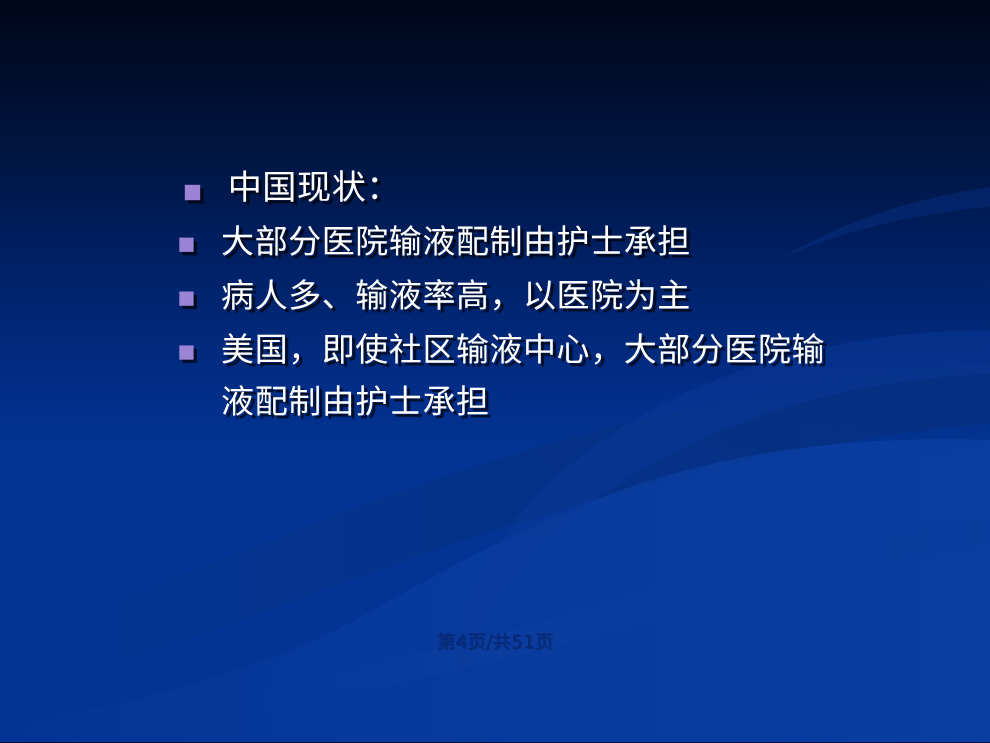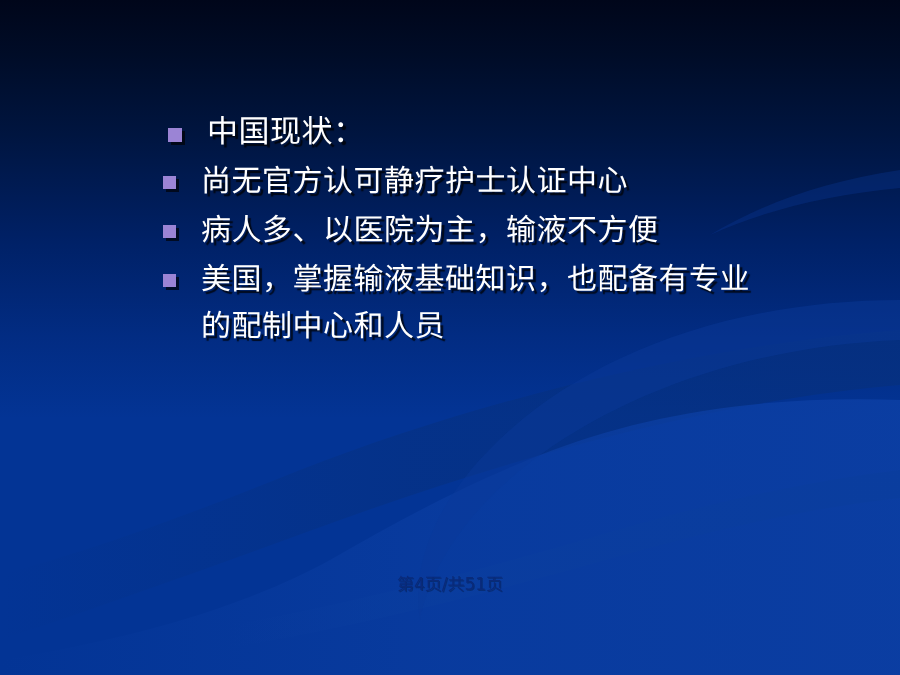--- a/index.html
+++ b/index.html
@@ -53,20 +53,21 @@
 
   .bullet-item {
     position: relative;
     display: block;
     padding-left: 46px;
     margin: 0 0 2px 0;
   }
 
   .bullet-item.first {
     padding-left: 52px;
+    margin-top: 40px;
   }
 
   .bullet-marker {
     position: absolute;
     left: 8px;
     top: 19px;
     width: 13px;
     height: 13px;
     background: #9b84d5;
     box-shadow: 3px 3px 0 rgba(0,0,0,0.65);
@@ -148,34 +149,34 @@
 
     <ul class="bullet-list">
 
       <li class="bullet-item first">
         <span class="bullet-marker"></span>
         <span class="bullet-text">中国现状：</span>
       </li>
 
       <li class="bullet-item">
         <span class="bullet-marker"></span>
-        <span class="bullet-text">尚无官方认可静疗护士认证中心</span>
+        <span class="bullet-text">大部分医院输液配制由护士承担</span>
       </li>
 
 
       <li class="bullet-item">
         <span class="bullet-marker"></span>
-        <span class="bullet-text">病人多、以医院为主，输液不方便</span>
+        <span class="bullet-text">病人多、输液率高，以医院为主</span>
       </li>
 
 
 
       <li class="bullet-item">
         <span class="bullet-marker"></span>
-        <span class="bullet-text">美国，掌握输液基础知识，也配备有专业的配制中心和人员</span>
+        <span class="bullet-text">美国，即使社区输液中心，大部分医院输液配制由护士承担</span>
       </li>
 
     </ul>
 
     <div class="page-footer">第4页/共51页</div>
 
   </div>
 </div>
 
 </body></html>

